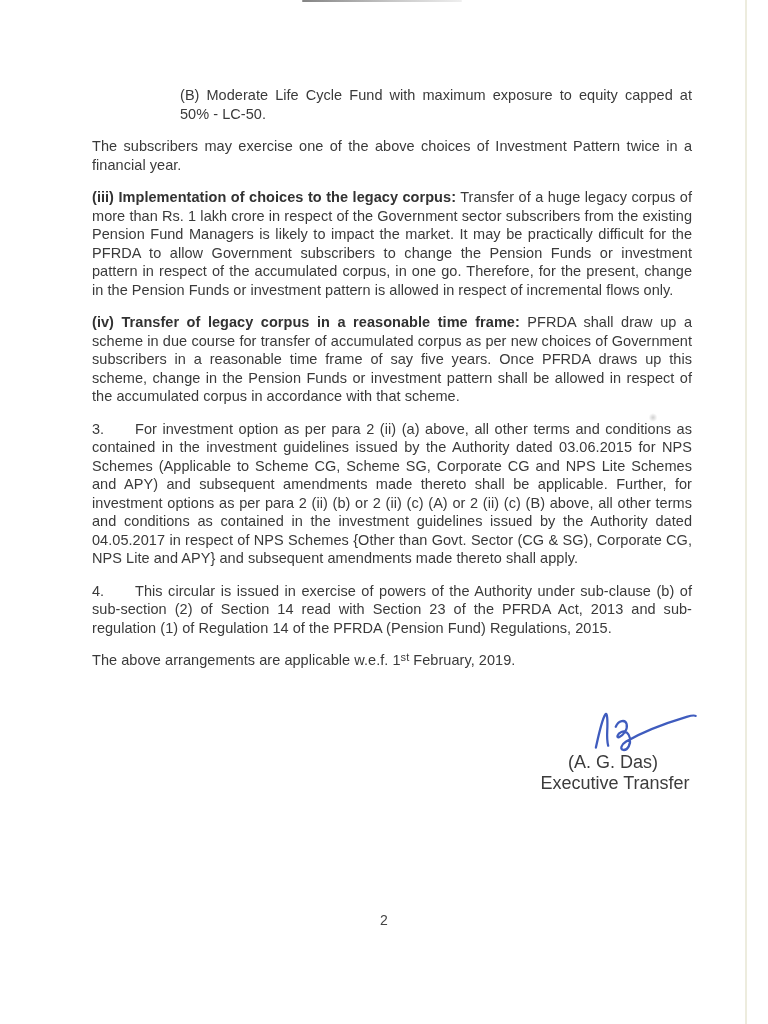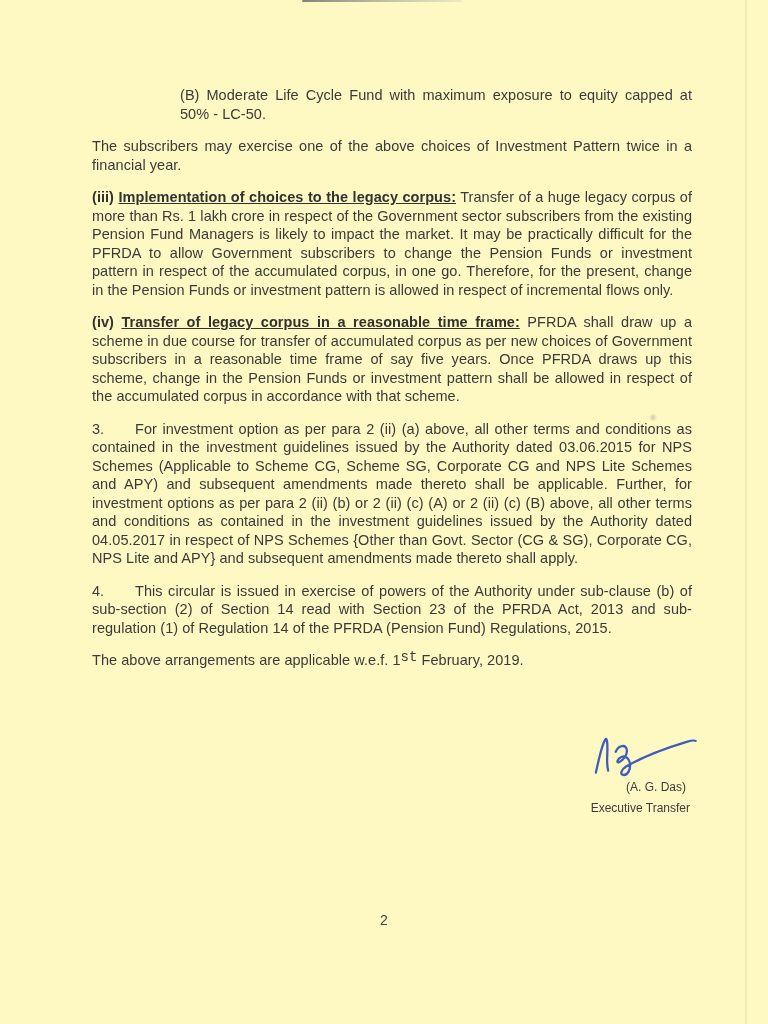--- a/index.html
+++ b/index.html
@@ -2,21 +2,21 @@
 <html><head>
 <meta charset="utf-8">
 <style>
   html, body { margin: 0; padding: 0; }
   body { background: #e8e8e8; }
   .page {
     position: relative;
     width: 768px;
     height: 1024px;
     margin: 0 auto;
-    background: #fef9c3;
+    background: #ffffff;
     overflow: hidden;
     font-family: "Liberation Sans", sans-serif;
     color: #3a3a3a;
   }
   
   .artifact-top-line {
     position: absolute;
     left: 302px; top: 0; width: 160px; height: 2px;
     background: linear-gradient(90deg, rgba(110,110,110,0.85), rgba(150,150,150,0.55) 55%, rgba(190,190,190,0.25));
     border-radius: 1px;
@@ -36,29 +36,29 @@
     position: absolute;
     left: 92px; top: 86px; width: 600px;
     font-size: 14.5px;
     line-height: 18.5px;
     text-align: justify;
     letter-spacing: 0.05px;
   }
   .doc-body p { margin: 0 0 14px 0; }
   p.indent-b { margin-left: 88px; }
   .bold { font-weight: bold; color: #323232; }
-  .underline { text-decoration: underline; }
+  .underline { }
   .pnum { display: inline-block; width: 43px; }
-  sup { font-size: 14px; line-height: 0; vertical-align: 4px; font-family: Liberation Mono, monospace; }
+  sup { font-size: 11px; line-height: 0; vertical-align: 4px; }
   
   .signature-block {
     position: absolute;
-    left: 540px; top: 729px; width: 150px;
-    text-align: right;
-    font-size: 12px;
+    left: 540px; top: 704px; width: 150px;
+    text-align: center;
+    font-size: 18px;
     line-height: 21px;
     color: #3c3c3c;
   }
   .signature-ink {
     position: absolute;
     left: 36px; top: 2px; width: 140px; height: 52px;
   }
   .signature-name { margin-top: 48px; padding-right: 4px; }
   .signature-title { padding-right: 0; }
   

